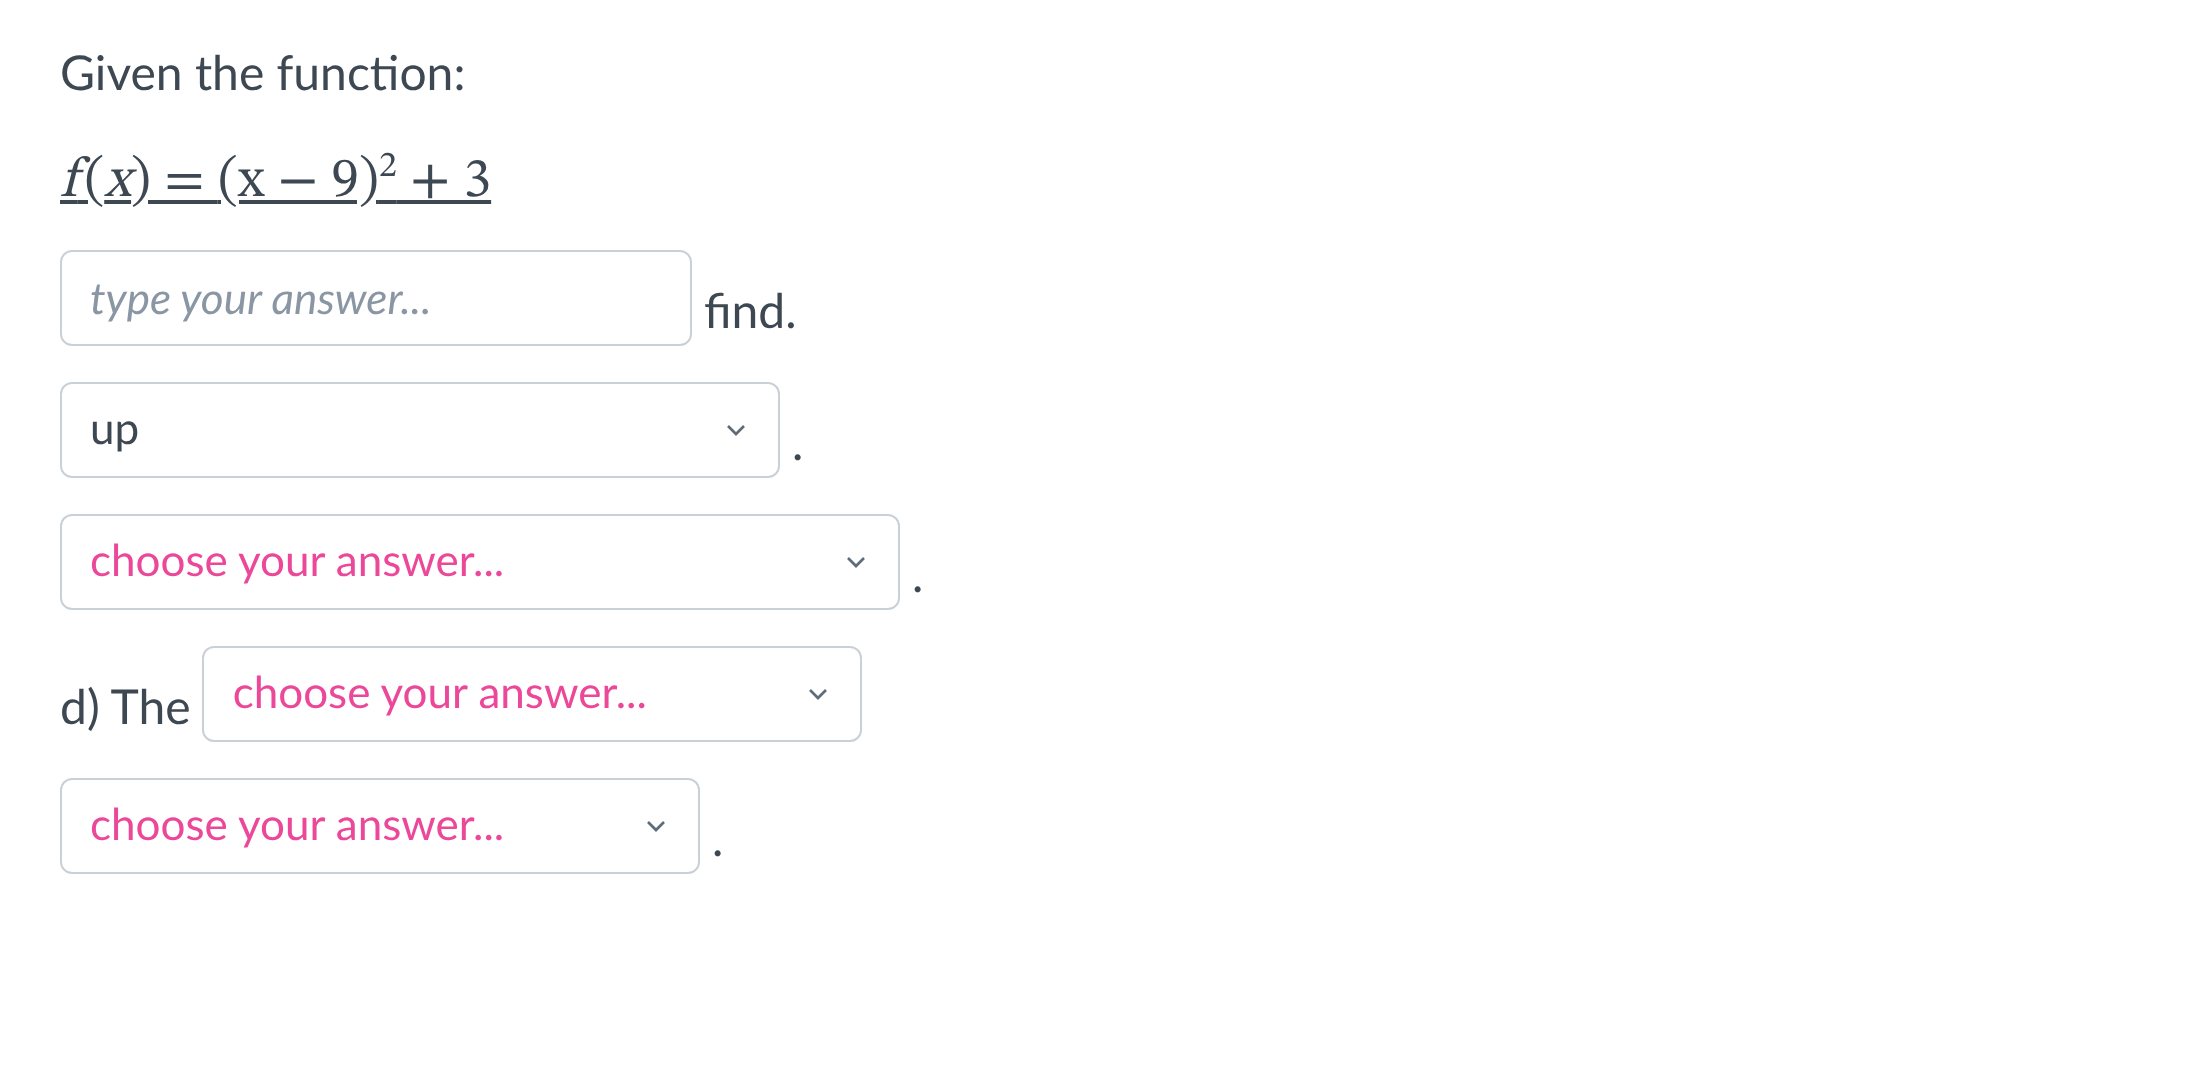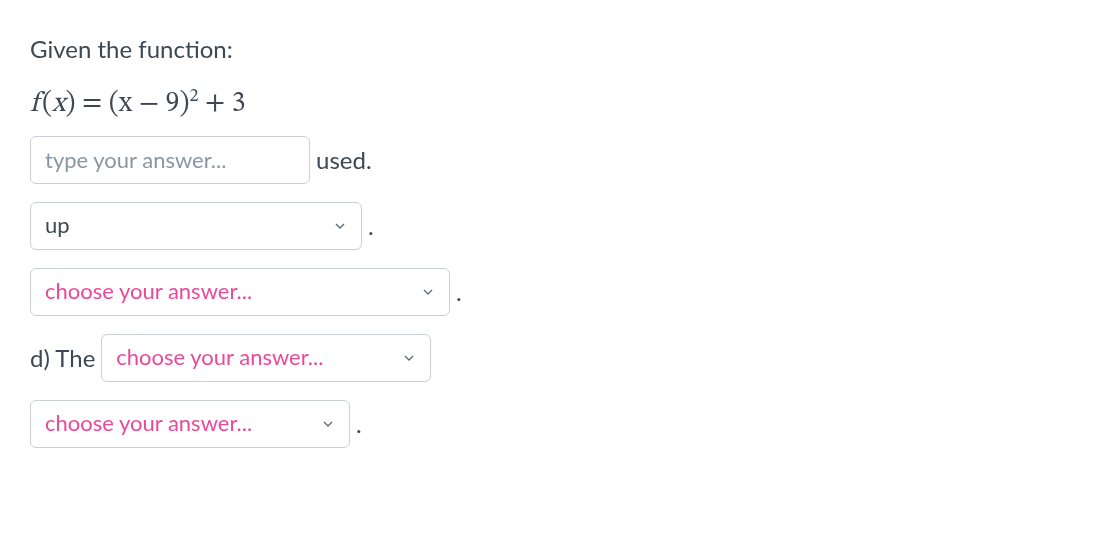--- a/index.html
+++ b/index.html
@@ -11,30 +11,31 @@
       font-family: 'Segoe UI', Lato, -apple-system, sans-serif;
       font-size: 24px;
       color: #3d4852;
       padding: 20px 30px;
       background: #fff;
       width: 1094px;
       line-height: 1.4;
     }
     .row {
       display: flex;
-      align-items: center;
+      align-items: flex-end;
       flex-wrap: wrap;
       margin-bottom: 18px;
       gap: 6px;
-      margin-top: 12px;
     }
     .formula {
       font-family: 'Cambria Math', 'STIX Two Math', 'Times New Roman', serif;
       font-size: 28px;
+      margin-bottom: 14px;
       margin-top: 4px;
+      text-decoration: underline;
     }
     .formula .fx {
       font-style: italic;
     }
     .formula sup {
       font-size: 18px;
       vertical-align: 10px;
     }
     .text-input {
       border: 1px solid #c9d0d8;
@@ -78,40 +79,40 @@
     .select-box .chev svg {
       width: 16px;
       height: 16px;
       stroke: #5e6b78;
       stroke-width: 2;
       fill: none;
     }
     .placeholder {
       color: #ec4899;
     }
-    .w-280 { width: 280px; }
-    .w-360 { width: 332px; }
+    .w-280 { width: 316px; font-style: italic; }
+    .w-360 { width: 360px; }
     .w-410 { width: 420px; }
     .w-330 { width: 330px; }
     .w-320 { width: 320px; }
   </style>
 </head>
 <body>
 
 <div class="row">
   <span>Given the function:</span>
 </div>
 
 <div class="formula">
   <span class="fx">f</span> (<span class="fx">x</span>) = <span>(x − 9)</span><sup>2</sup><span> + 3</span>
 </div>
 
 <div class="row">
   <input type="text" class="text-input w-280" placeholder="type your answer..." style="">
-  <span>used.</span>
+  <span>find.</span>
 </div>
 
 <div class="row">
   <div class="select-box w-360">
     <span>up</span>
     <span class="chev">
       <svg viewBox="0 0 24 24">
           <polyline points="6 9 12 15 18 9"></polyline>
         </svg>
     </span>

